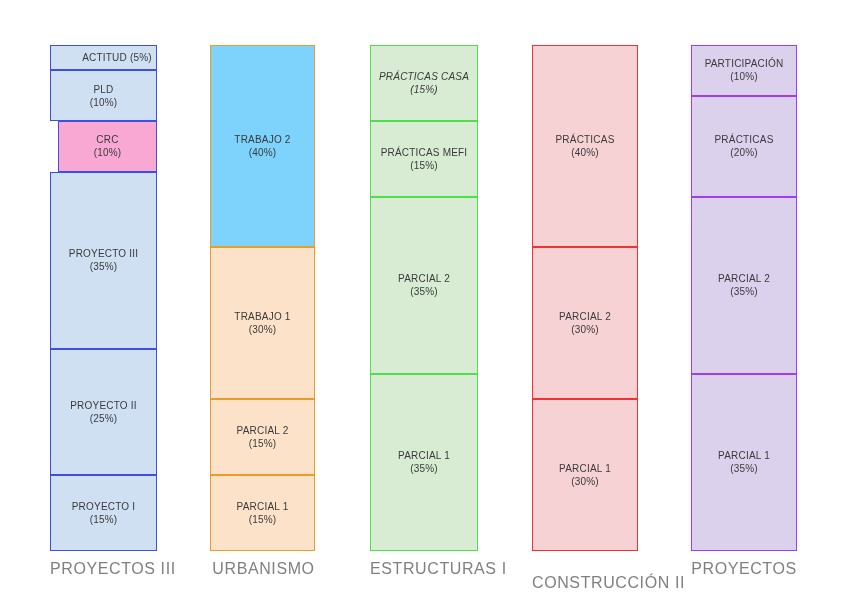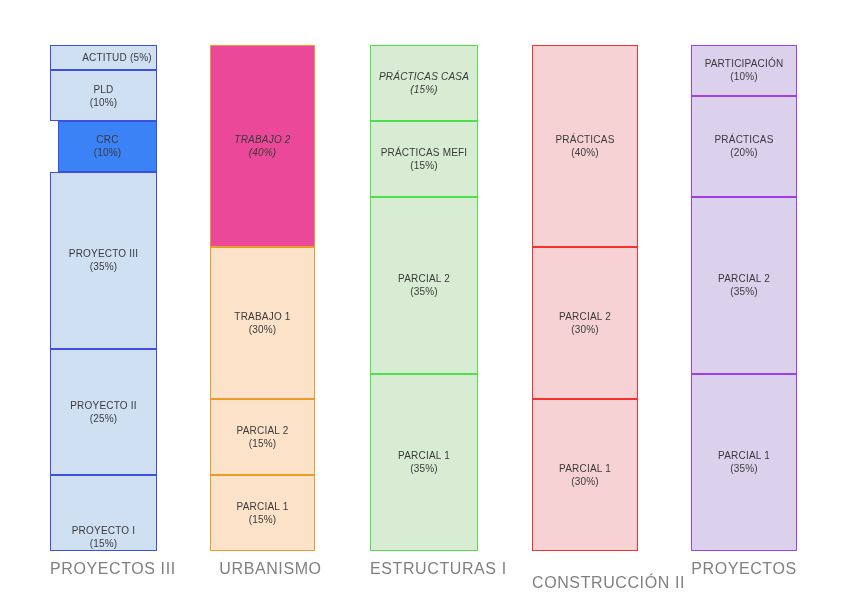--- a/index.html
+++ b/index.html
@@ -52,33 +52,33 @@
     font-size: 16px;
     letter-spacing: 0.6px;
     white-space: nowrap;
   }
 </style>
 </head>
 <body>
 
 <div id="chart-root">
     <div class="column" style="left: 50px; width: 107px; top: 45px; height: 506px;">
-      <div class="segment" style="height: 15%; background: rgb(207, 224, 243); border-color: rgb(61, 79, 224); justify-content: flex-end;">
+      <div class="segment" style="height: 15%; background: rgb(207, 224, 243); border-color: rgb(61, 79, 224);">
         <span class="seg-name">PROYECTO I</span>
         <span class="seg-pct">(15%)</span>
       </div>
       <div class="segment" style="height: 25%; background: rgb(207, 224, 243); border-color: rgb(61, 79, 224);">
         <span class="seg-name">PROYECTO II</span>
         <span class="seg-pct">(25%)</span>
       </div>
       <div class="segment" style="height: 35%; background: rgb(207, 224, 243); border-color: rgb(61, 79, 224);">
         <span class="seg-name">PROYECTO III</span>
         <span class="seg-pct">(35%)</span>
       </div>
-      <div class="segment" style="height: 10%; background: #3b82f6; border-color: rgb(61, 79, 224); margin-left: 8px;">
+      <div class="segment" style="height: 10%; background: #f9a8d4; border-color: rgb(61, 79, 224); margin-left: 8px;">
         <span class="seg-name">CRC</span>
         <span class="seg-pct">(10%)</span>
       </div>
       <div class="segment" style="height: 10%; background: rgb(207, 224, 243); border-color: rgb(61, 79, 224);">
         <span class="seg-name">PLD</span>
         <span class="seg-pct">(10%)</span>
       </div>
       <div class="segment" style="height: 5%; background: rgb(207, 224, 243); border-color: rgb(61, 79, 224); padding-left: 27px;">
         <span class="seg-name">ACTITUD (5%)</span>
       </div>
@@ -90,26 +90,26 @@
         <span class="seg-pct">(15%)</span>
       </div>
       <div class="segment" style="height: 15%; background: rgb(252, 226, 200); border-color: rgb(235, 156, 40);">
         <span class="seg-name">PARCIAL 2</span>
         <span class="seg-pct">(15%)</span>
       </div>
       <div class="segment" style="height: 30%; background: rgb(252, 226, 200); border-color: rgb(235, 156, 40);">
         <span class="seg-name">TRABAJO 1</span>
         <span class="seg-pct">(30%)</span>
       </div>
-      <div class="segment" style="height: 40%; background: #ec4899; border-color: rgb(235, 156, 40); font-style: italic;">
+      <div class="segment" style="height: 40%; background: #7dd3fc; border-color: rgb(235, 156, 40);">
         <span class="seg-name">TRABAJO 2</span>
         <span class="seg-pct">(40%)</span>
       </div>
     </div>
-    <div class="col-label" style="left: 218px; width: 105px; top: 560px;">URBANISMO</div>
+    <div class="col-label" style="left: 211px; width: 105px; top: 560px;">URBANISMO</div>
     <div class="column" style="left: 370px; width: 108px; top: 45px; height: 506px;">
       <div class="segment" style="height: 35%; background: rgb(215, 236, 211); border-color: rgb(76, 224, 76);">
         <span class="seg-name">PARCIAL 1</span>
         <span class="seg-pct">(35%)</span>
       </div>
       <div class="segment" style="height: 35%; background: rgb(215, 236, 211); border-color: rgb(76, 224, 76);">
         <span class="seg-name">PARCIAL 2</span>
         <span class="seg-pct">(35%)</span>
       </div>
       <div class="segment" style="height: 15%; background: rgb(215, 236, 211); border-color: rgb(76, 224, 76);">

